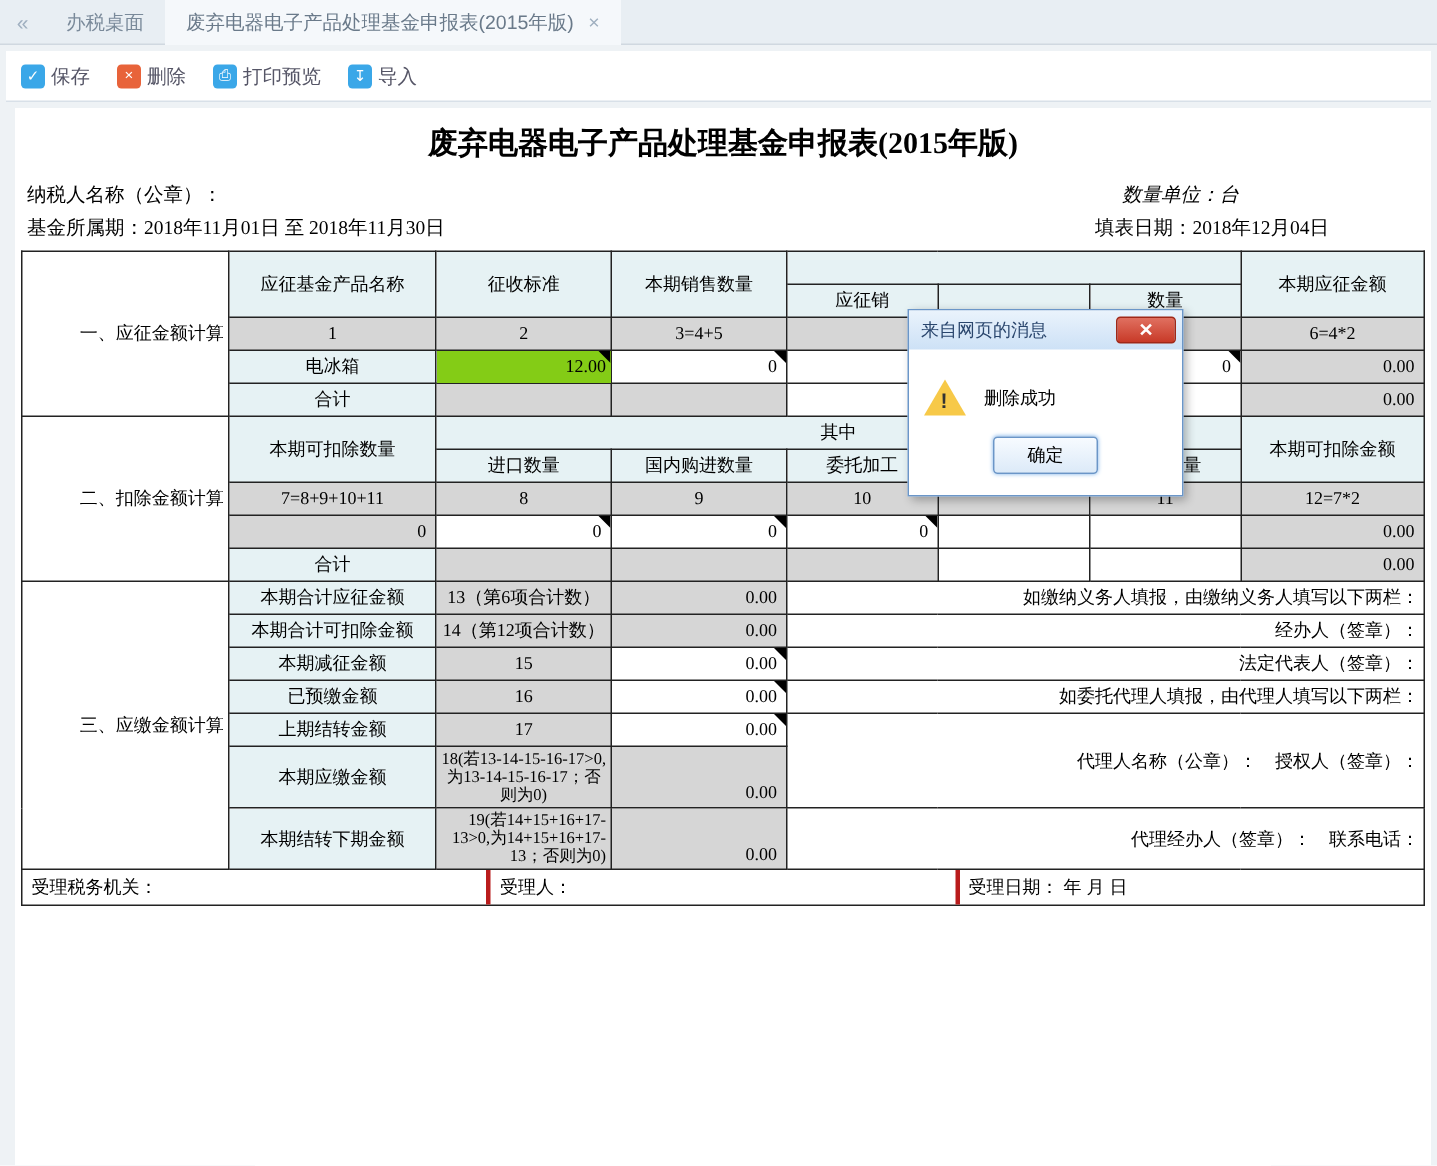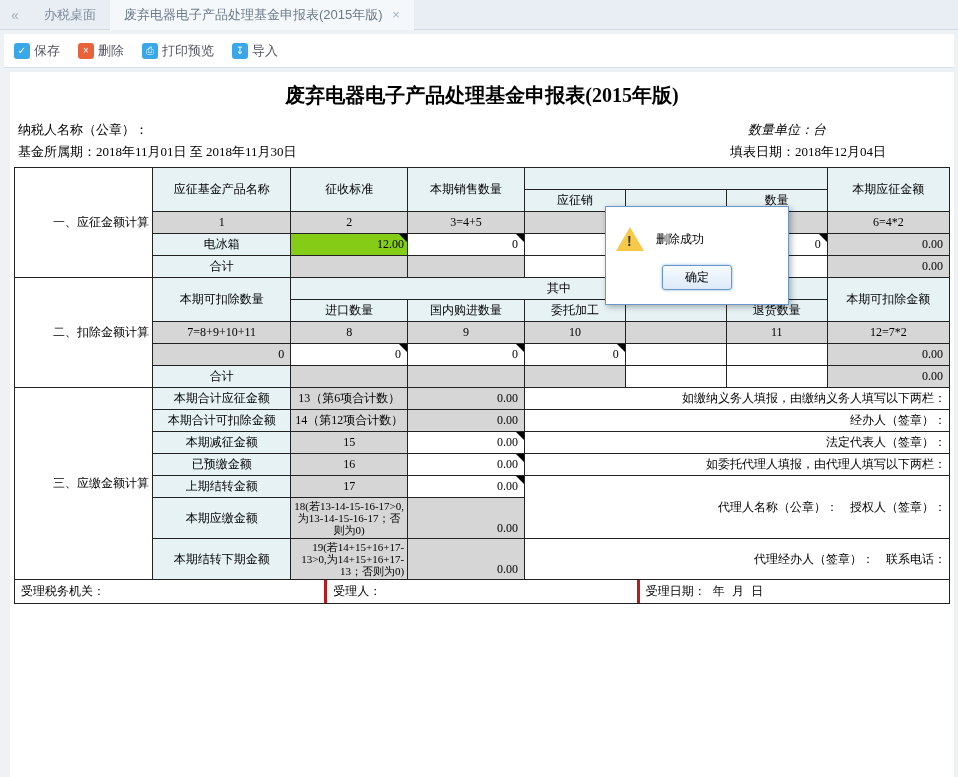--- a/index.html
+++ b/index.html
@@ -22,21 +22,21 @@
   .lhead { background:#e6f2f4; }
   .ghead { background:#d6d6d6; }
   .grn { background:#84cc16;text-align:right; }
   .tri { position:relative; }
   .tri::after { content:""; position:absolute; top:0; right:0; width:0; height:0; border-left:8px solid transparent; border-top:8px solid #000; }
   .num-r { text-align:right; padding-right:6px;}
   .left { text-align:right; padding-left:16px;}
   .decl { border:1px solid #222; border-top:none; padding:4px 6px; font-family: SimSun, serif;}
   .decl-b { font-weight:bold; }
   .decl-c { text-align:center; font-weight:bold; padding:6px 0;}
-  .foot { display:flex; border:1px solid #222; border-top:none; font-family: Liberation Mono, monospace; align-items: flex-end;}
+  .foot { display:flex; border:1px solid #222; border-top:none; font-family: Liberation Sans, sans-serif; align-items: flex-end;}
   .foot div { flex:1; padding:3px 6px;}
   .foot div+div{ border-left:3px solid #b91c1c;}
   
   .dialog { position:absolute; left:605px; top:206px; width:184px; background:#fff; border:1px solid #6b96c8; box-shadow:2px 2px 6px rgba(0,0,0,.3); font-family:"Microsoft YaHei",sans-serif;}
   .dlg-title { background:linear-gradient(#eaf3fc,#cde1f6); height:26px; display:flex; align-items:center; padding:0 0 0 8px; font-size:12px; color:#2a466d;}
   .dlg-close { margin-left:auto; width:40px; height:18px; background:linear-gradient(#e07060,#c83a28); border-radius:3px; margin-right:4px; display:flex;align-items:center;justify-content:center; color:#fff; font-weight:bold; cursor:pointer; border:1px solid #a02818;}
   .dlg-body { padding:20px 10px 14px 10px; display:flex; align-items:center; gap:12px;}
   .dlg-warn { width:0;height:0;border-left:14px solid transparent;border-right:14px solid transparent;border-bottom:24px solid #f7c948; position:relative;}
   .dlg-warn::after{content:"!";position:absolute;left:-3px;top:6px;color:#333;font-weight:bold;font-size:14px;}
   .dlg-foot { text-align:center; padding:0 0 14px 0;}
@@ -227,20 +227,24 @@
     </table>
 
   <div class="foot">
     <div>受理税务机关：</div>
     <div>受理人：</div>
     <div>受理日期：     年    月    日</div>
   </div>
 </div>
 
 <div class="dialog">
+  <div class="dlg-title">
+    <span>来自网页的消息</span>
+    <div class="dlg-close">✕</div>
+  </div>
   <div class="dlg-body">
     <div class="dlg-warn"></div>
     <span>删除成功</span>
   </div>
   <div class="dlg-foot">
     <span class="dlg-btn">确定</span>
   </div>
 </div>
 
 </body></html>

